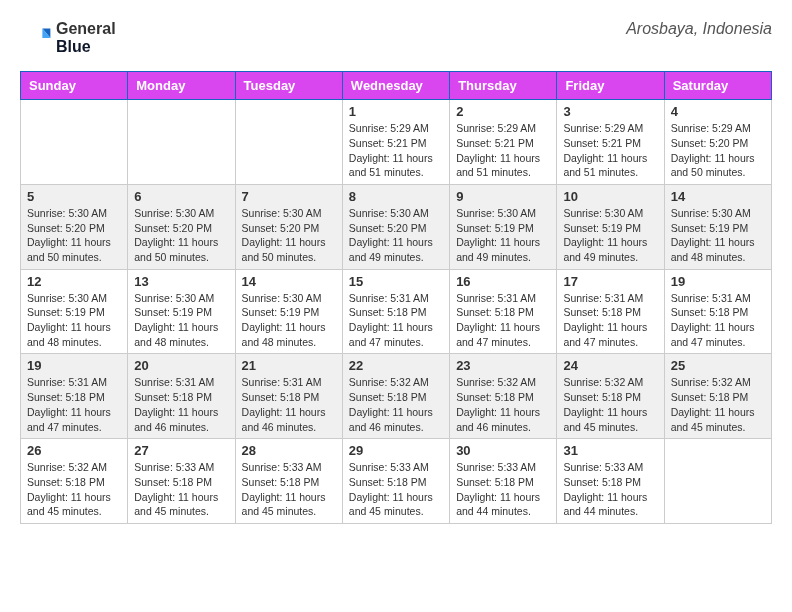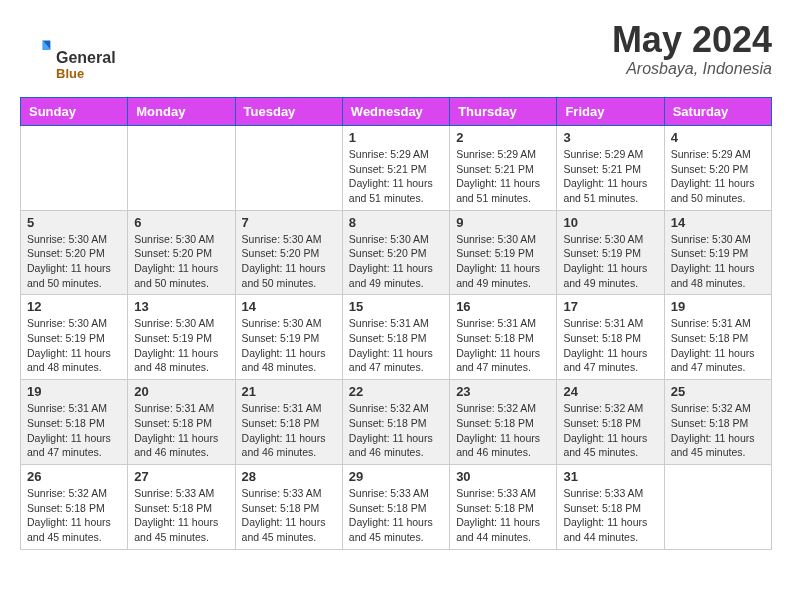--- a/index.html
+++ b/index.html
@@ -23,26 +23,25 @@
     }
     .logo-text {
       display: flex;
       flex-direction: column;
       line-height: 1.1;
     }
     .logo-general {
       font-size: 16px;
       font-weight: bold;
       color: #333;
-      margin-top: 29px;
     }
     .logo-blue {
-      font-size: 13px;
+      font-size: 16px;
       font-weight: bold;
-      color: #a16207;
+      color: #0f172a;
     }
     .logo-icon {
       width: 32px;
       height: 32px;
     }
     .title-block {
       text-align: right;
     }
     .title-month {
       font-size: 36px;
@@ -108,21 +107,20 @@
       <rect x="0" y="0" width="40" height="40" fill="white"></rect>
       <polygon points="28,8 38,8 38,20" fill="#1565c0"></polygon>
       <polygon points="28,8 38,20 28,20" fill="#42a5f5"></polygon>
     </svg>
     <div class="logo-text">
       <span class="logo-general">General</span>
       <span class="logo-blue">Blue</span>
     </div>
   </div>
   <div class="title-block">
-    <div class="title-month">May 2024</div>
     <div class="title-location">Arosbaya, Indonesia</div>
   </div>
 </div>
 
 <table class="calendar">
   <thead>
     <tr>
 
     <th>Sunday</th>
         <th>Monday</th>

